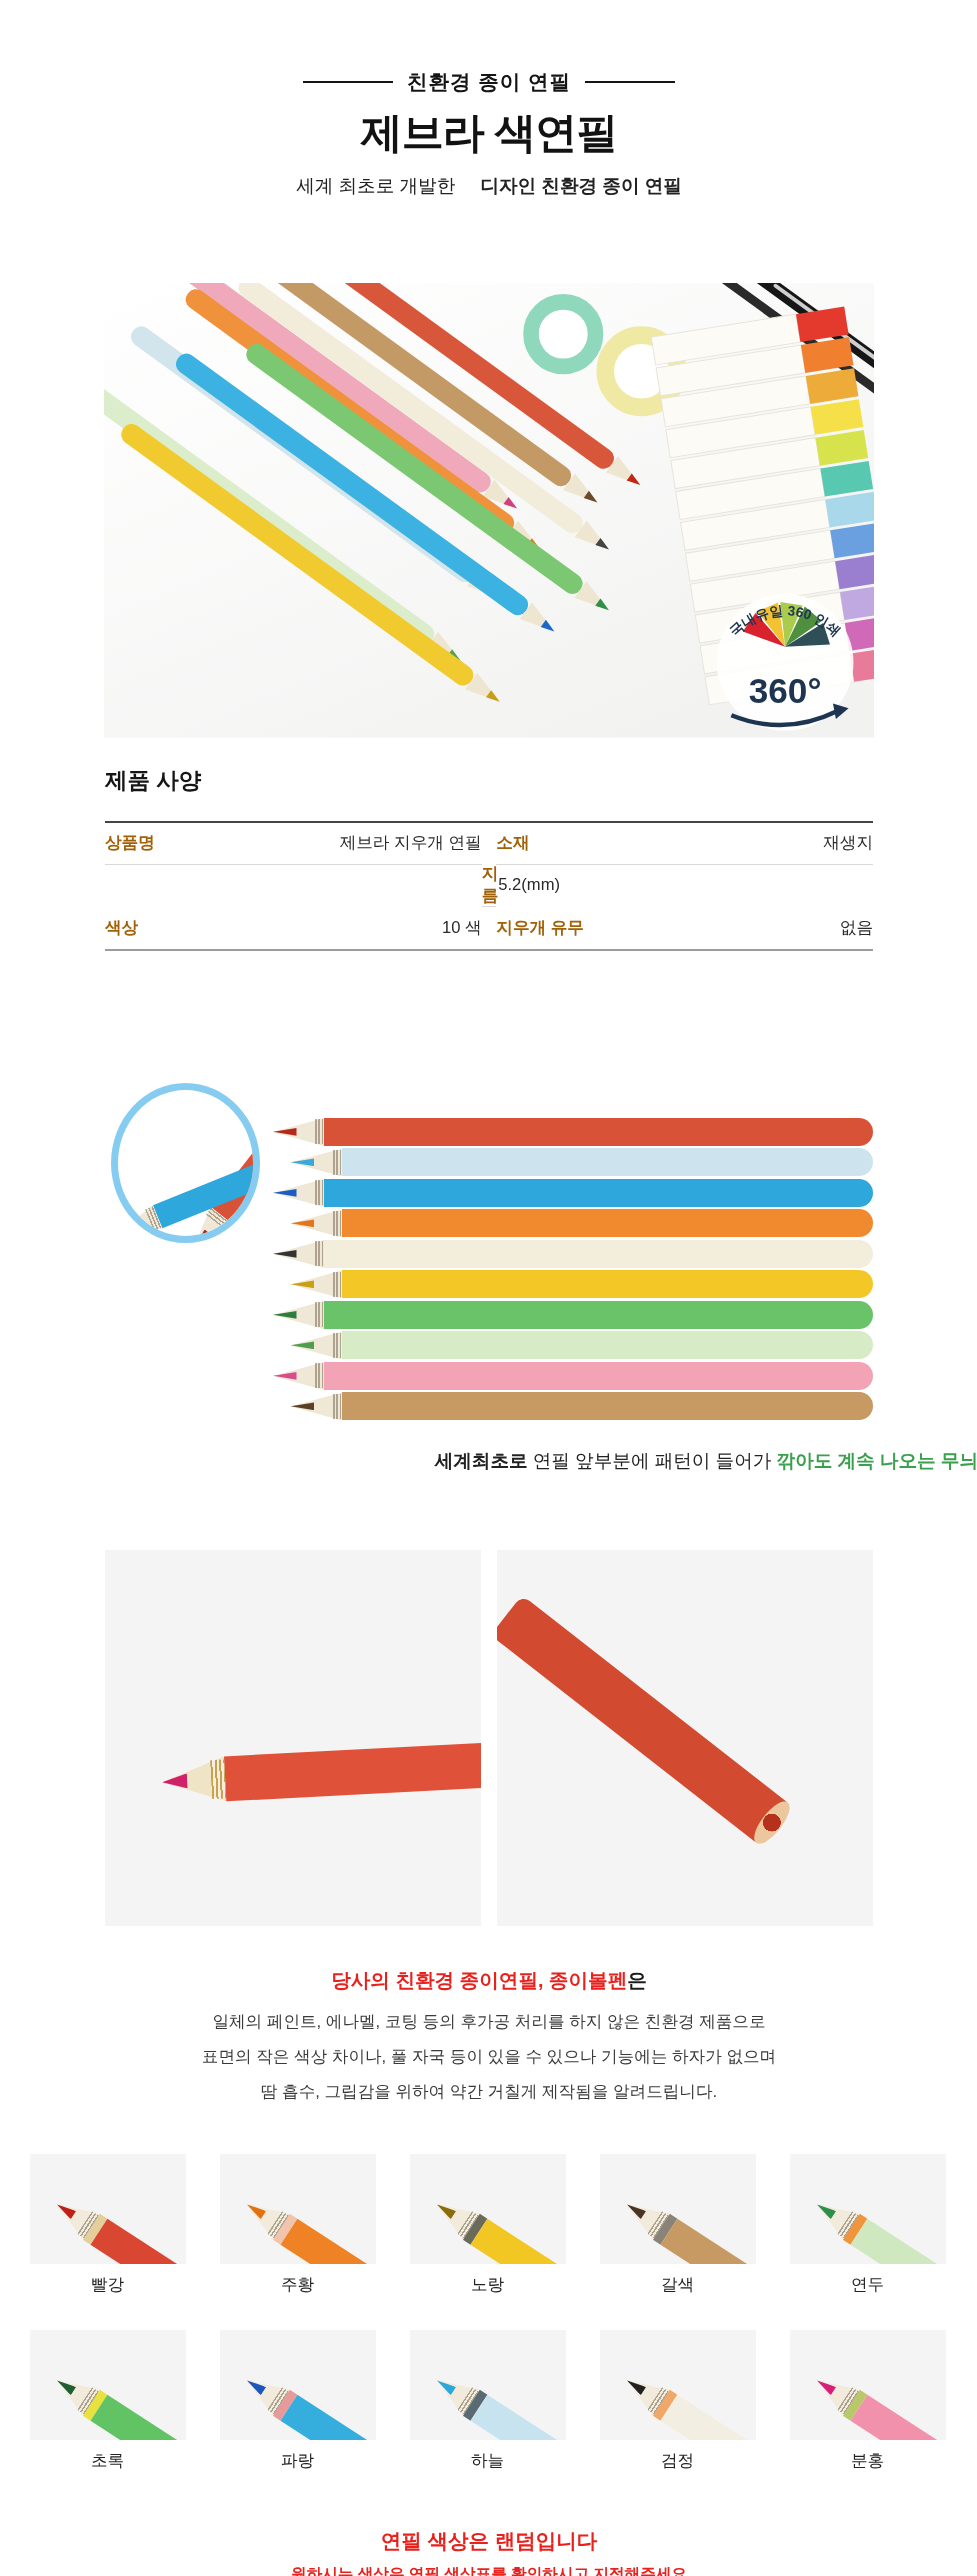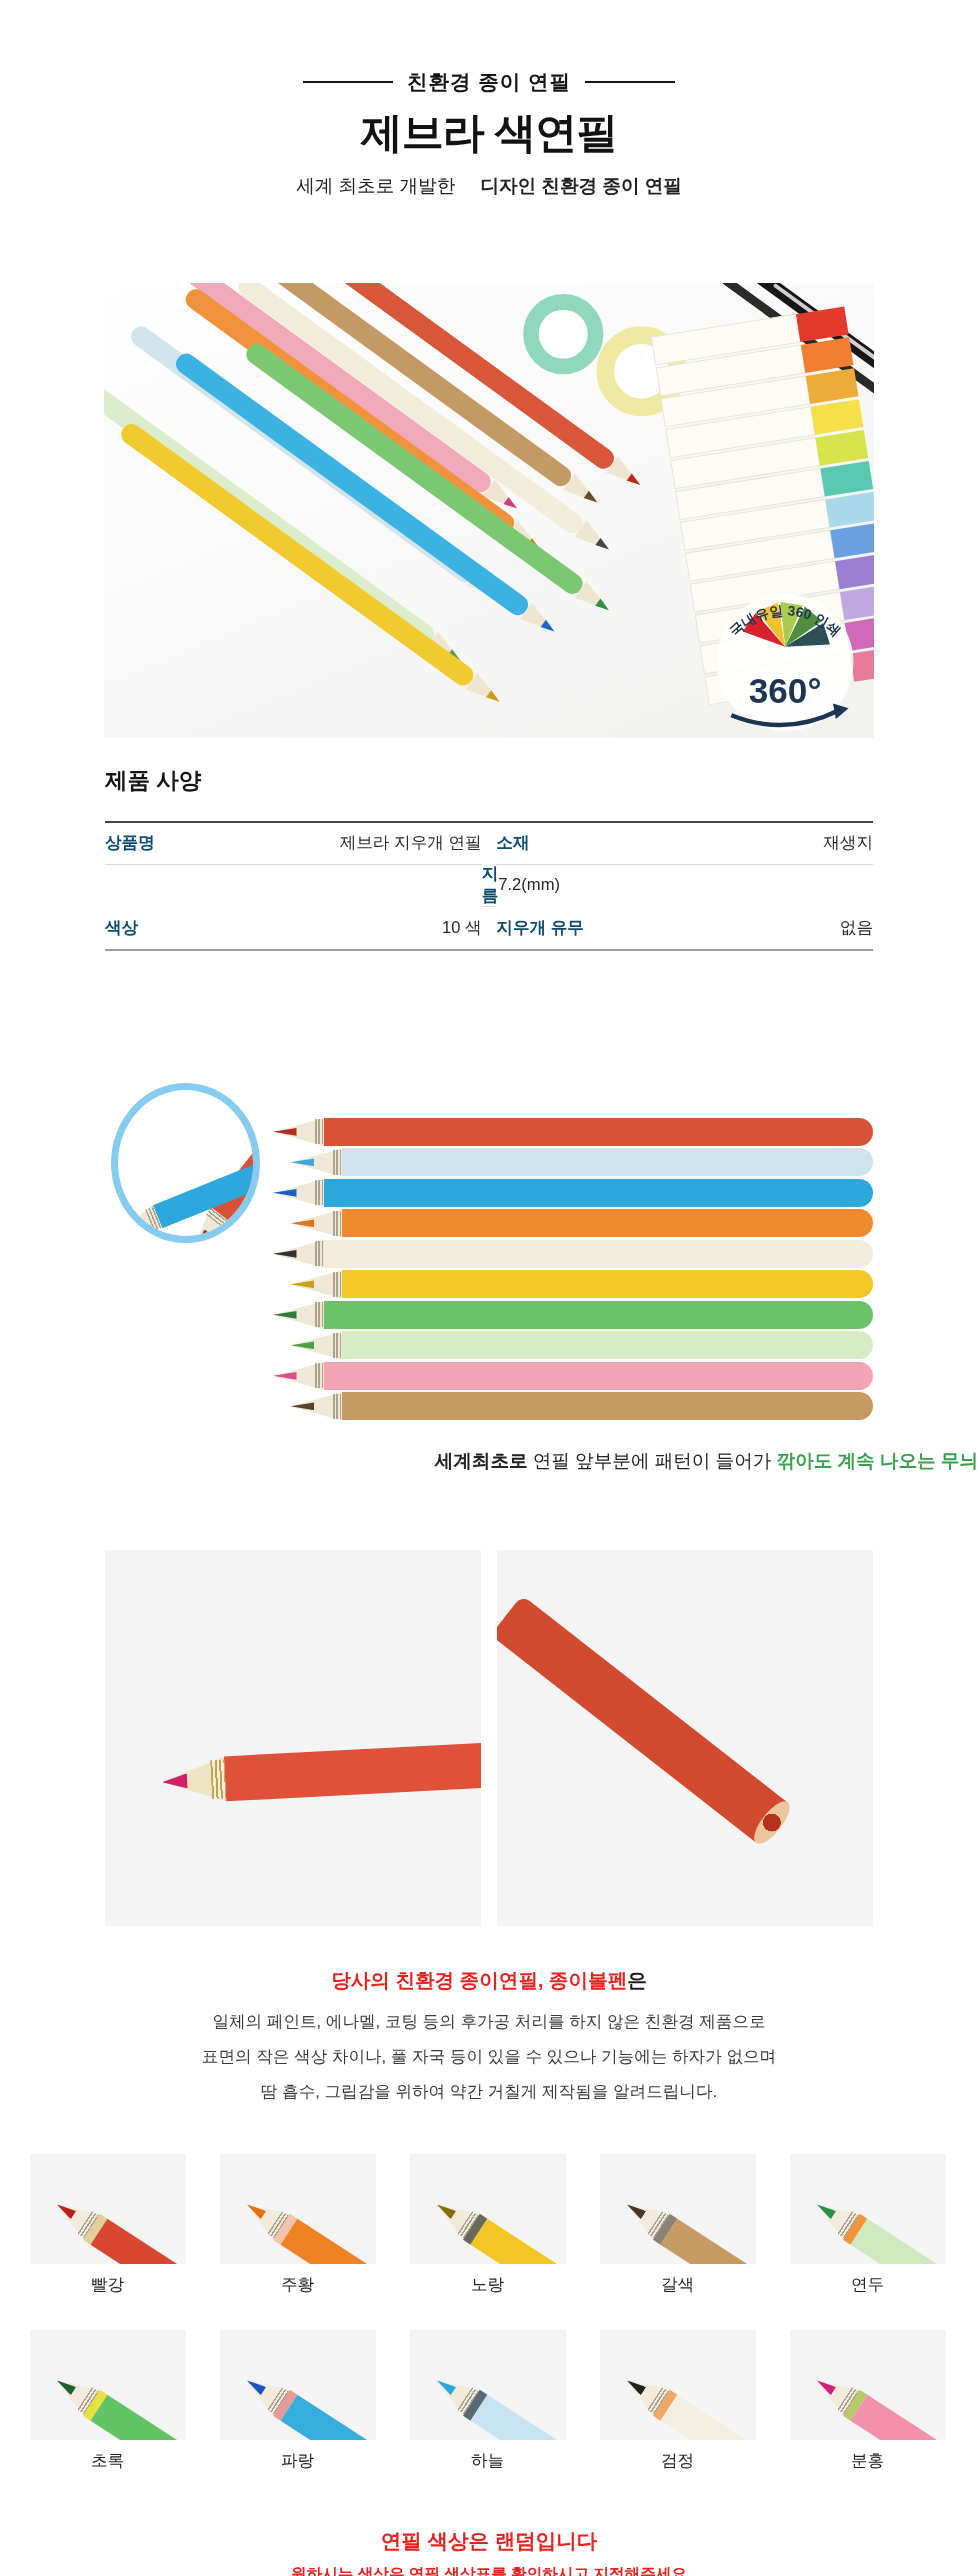--- a/index.html
+++ b/index.html
@@ -18,21 +18,21 @@
   .hero { width:770px; height:455px; margin:84px auto 0; position:relative; }
   .hero svg { display:block; }
 
   
   .specs { width:768px; margin:27px auto 0; }
   .spec-heading { font-size:22.5px; font-weight:bold; color:#161616; }
   .spec-table { margin-top:24.4px; border-top:2px solid #454545; border-bottom:2px solid #9c9c9c; }
   .spec-row { display:grid; grid-template-columns:1fr 14.7px 1fr; }
   .spec-cell { display:flex; justify-content:space-between; align-items:center; height:42px; border-bottom:1px solid #d9d9d9; }
   .spec-row:last-child .spec-cell { border-bottom:none; }
-  .spec-label { font-size:16.6px; font-weight:bold; color:#0c4a6e; }
+  .spec-label { font-size:16.6px; font-weight:bold; color:#a16207; }
   .spec-value { font-size:16.6px; color:#2a2a2a; }
 
   
   .stack-section { width:768px; margin:132px auto 0; height:348px; position:relative; }
   .stack-pencils { margin-left:168px; padding-top:35px; }
   .sp { display:flex; height:28px; margin-bottom:2.5px; }
   .sp:nth-child(even) { margin-left:17.6px; }
   .sp-tip { position:relative; width:51px; flex:none; }
   .sp-cone { position:absolute; inset:0; background:#efe8d7; clip-path:polygon(0 50%,100% 0,100% 100%); }
   .sp-band { position:absolute; right:0; top:5%; bottom:5%; width:8.8px;
@@ -252,21 +252,21 @@
           <div></div>
         <div class="spec-cell">
           <span class="spec-label">소재</span>
           <span class="spec-value">재생지</span>
         </div>
       </div>
       <div class="spec-row">
           <div></div>
         <div class="spec-cell">
           <span class="spec-label">지름</span>
-          <span class="spec-value">7.2(mm)</span>
+          <span class="spec-value">5.2(mm)</span>
         </div>
       </div>
       <div class="spec-row">
         <div class="spec-cell">
           <span class="spec-label">색상</span>
           <span class="spec-value">10 색</span>
         </div>
           <div></div>
         <div class="spec-cell">
           <span class="spec-label">지우개 유무</span>

